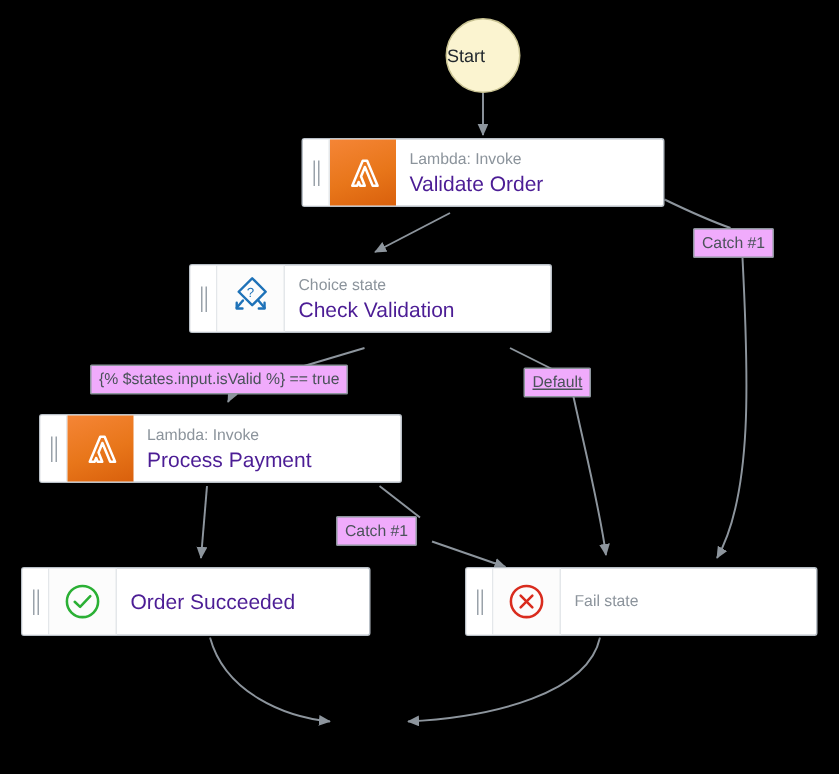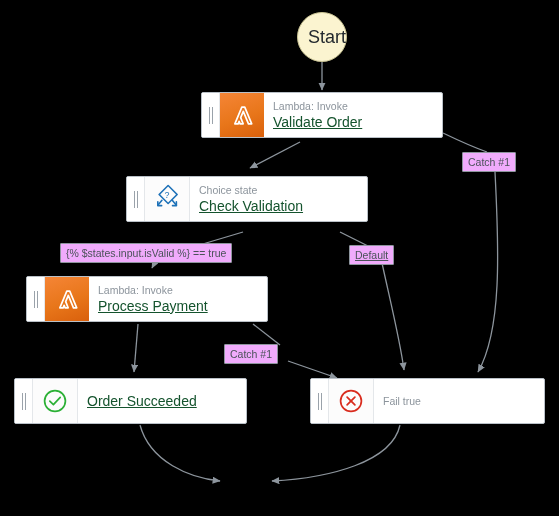--- a/index.html
+++ b/index.html
@@ -31,22 +31,22 @@
   
   .terminal {
     position: absolute;
     width: 50px;
     height: 50px;
     border-radius: 50%;
     background: #fbf4d0;
     border: 1px solid #c9c393;
     display: flex;
     align-items: center;
-    justify-content: flex-end;
-    font-size: 18px;
+    justify-content: flex-start;
+    font-size: 12px;
     color: #23292e;
     box-sizing: border-box;
   }
 
   
   .node {
     position: absolute;
     height: 46px;
     background: #ffffff;
     border: 1px solid #b9c0c7;
@@ -95,24 +95,23 @@
     overflow: hidden;
   }
   .sub {
     font-size: 10.5px;
     color: #8c949c;
     line-height: 13px;
     white-space: nowrap;
   }
   .title {
     font-size: 14px;
-    color: #14532d;
+    color: #4c1d95;
     line-height: 18px;
     white-space: nowrap;
-    text-decoration: underline;
   }
 
   
   .elabel {
     position: absolute;
     background: #f0abfc;
     border: 1px solid #8d959d;
     border-radius: 1px;
     color: #4a5259;
     font-size: 10.5px;
@@ -243,21 +242,21 @@
         <i></i>
       </div>
     <div class="iconbox">
       <svg width="28" height="28" viewBox="0 0 28 28" fill="none" stroke="#d92c1e" stroke-width="1.7" stroke-linecap="round" stroke-linejoin="round">
         <circle cx="14" cy="14" r="10.4"></circle>
         <path d="M10.1 10.1 L17.9 17.9"></path>
         <path d="M17.9 10.1 L10.1 17.9"></path>
       </svg>
     </div>
     <div class="labels">
-      <div class="sub">Fail true</div>
+      <div class="sub">Fail state</div>
     </div>
   </div>
 
   <div class="elabel" style="left:462px; top:152px;">Catch #1</div>
 
   <div class="elabel" style="left:60px; top:243px;">{% $states.input.isValid %} == true</div>
 
   <div class="elabel" style="left:349px; top:245px;text-decoration:underline;">Default</div>
 
   <div class="elabel" style="left:224px; top:344px;">Catch #1</div>

